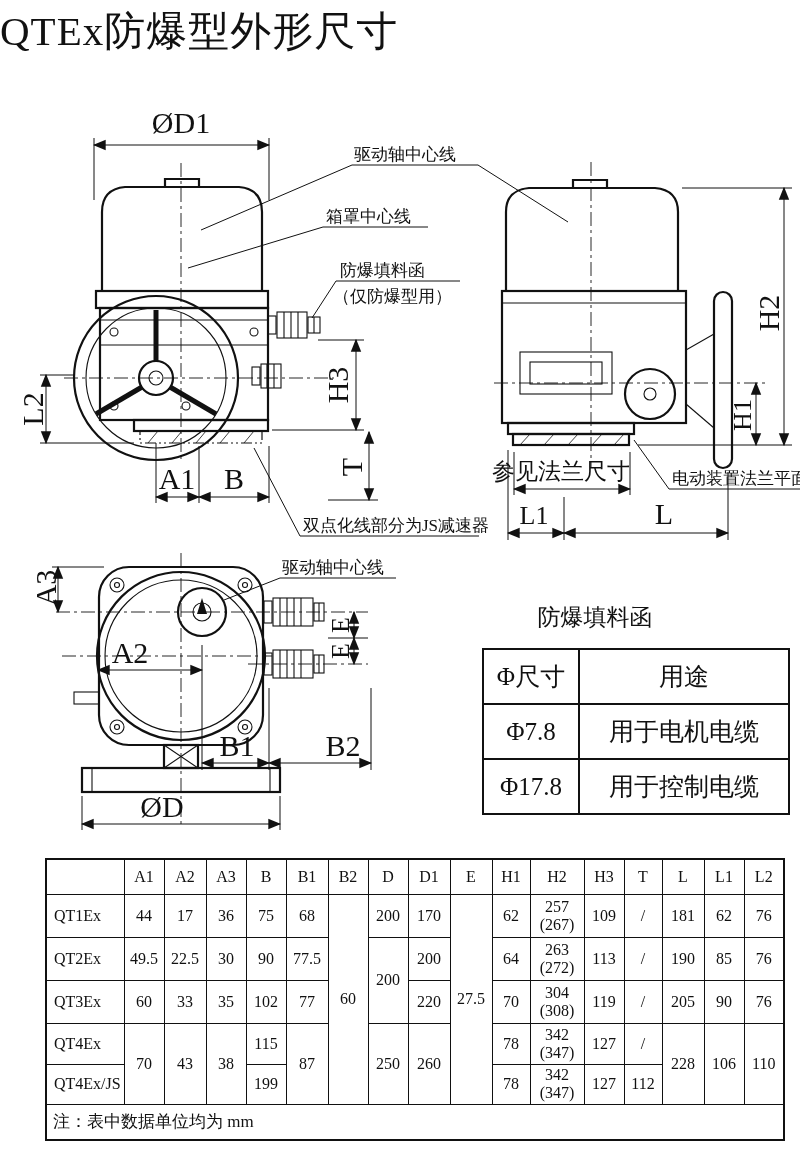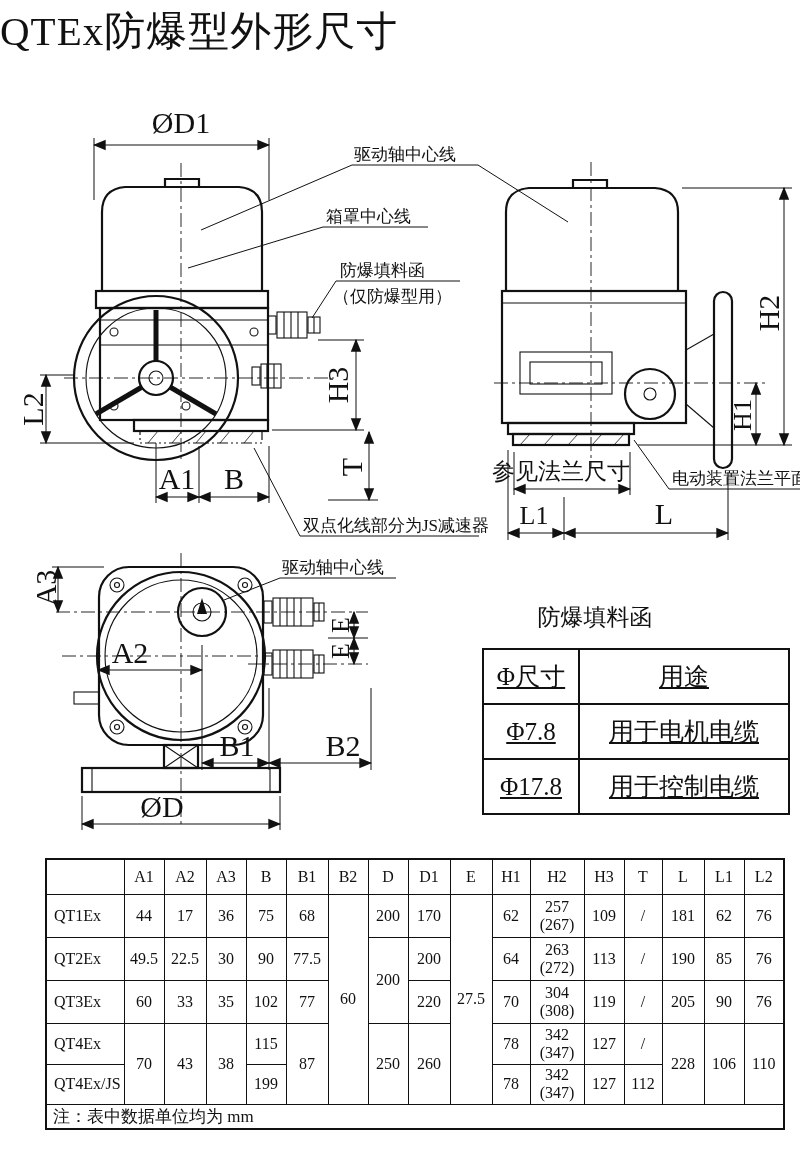--- a/index.html
+++ b/index.html
@@ -28,42 +28,41 @@
   .annBig{font-size:23px;}
   
   .gland-title{
     position:absolute;left:455px;top:602px;width:280px;text-align:center;
     font-size:23px;
   }
   table{border-collapse:collapse;table-layout:fixed;}
   .gland-table{
     position:absolute;left:482px;top:648px;width:306px;
     border:2px solid #6d28d9;
-    text-decoration:underline;
   }
   .gland-table td{
     border:2px solid #111;text-align:center;font-size:25px;height:51px;
     overflow:hidden;white-space:nowrap;
   }
   
   .dim-table{
     position:absolute;left:45px;top:858px;width:738px;
     border:2px solid #111;font-size:16px;
   }
   .dim-table th,.dim-table td{
     border:1px solid #111;text-align:center;font-weight:normal;
     padding:0;overflow:hidden;
   }
   .dim-table .lbl{text-align:left;padding-left:7px;}
   .hrow{height:35px;}
   .r1,.r2,.r3{height:43px;margin-left:20px;}
   .r4{height:41px;padding-left:28px;}
   .r5{height:40px;}
   .h2c span{display:block;line-height:1.12;text-align:center;}
-  .note-row{height:24px;}
+  .note-row{height:36px;}
   .note-row td{text-align:left;padding-left:6px;font-size:17px;}
 </style>
 </head>
 <body>
 
 <div class="page-title">QTEx防爆型外形尺寸</div>
 
 <div class="draw-wrap">
 <svg width="800" height="760" viewBox="0 85 800 760" xmlns="http://www.w3.org/2000/svg">
   <defs>

